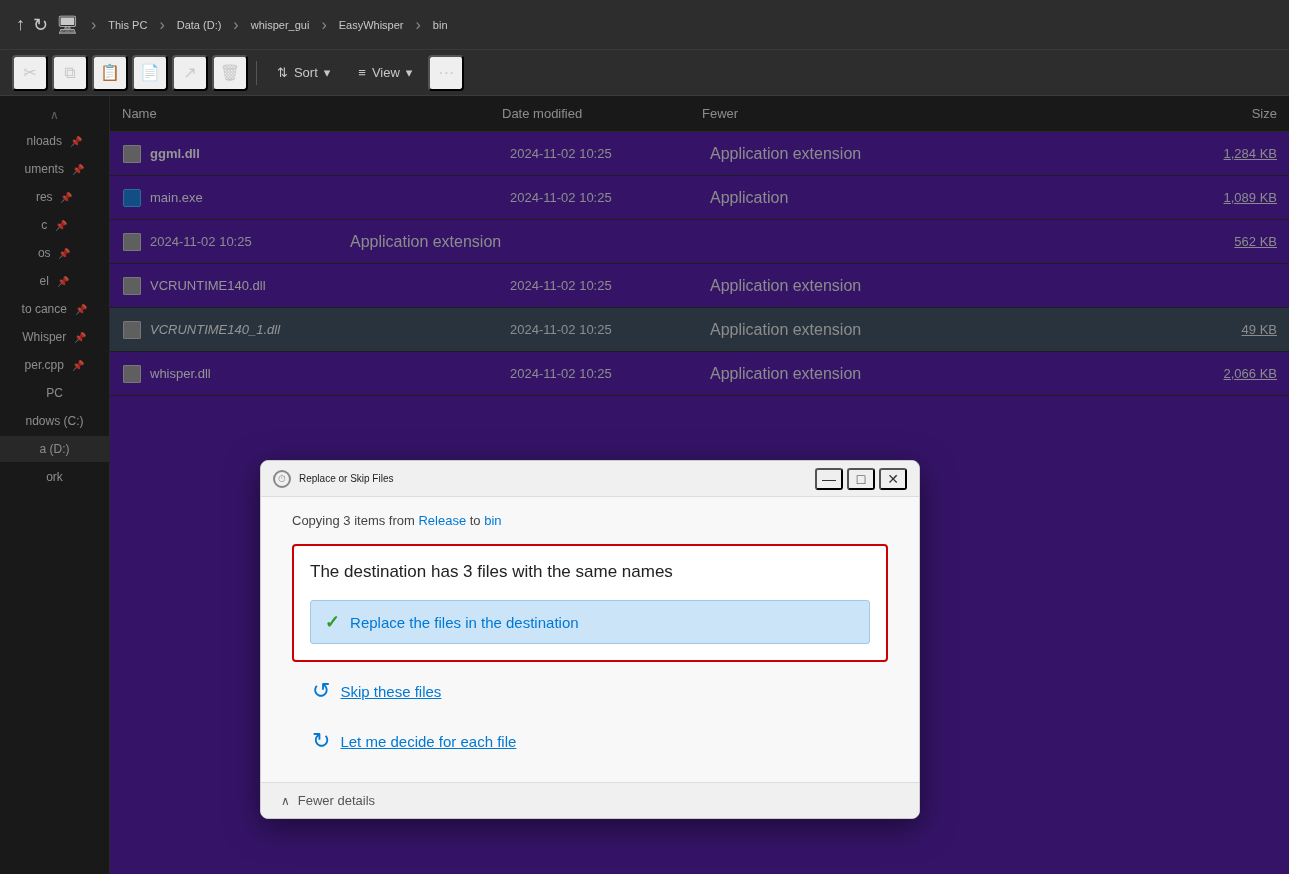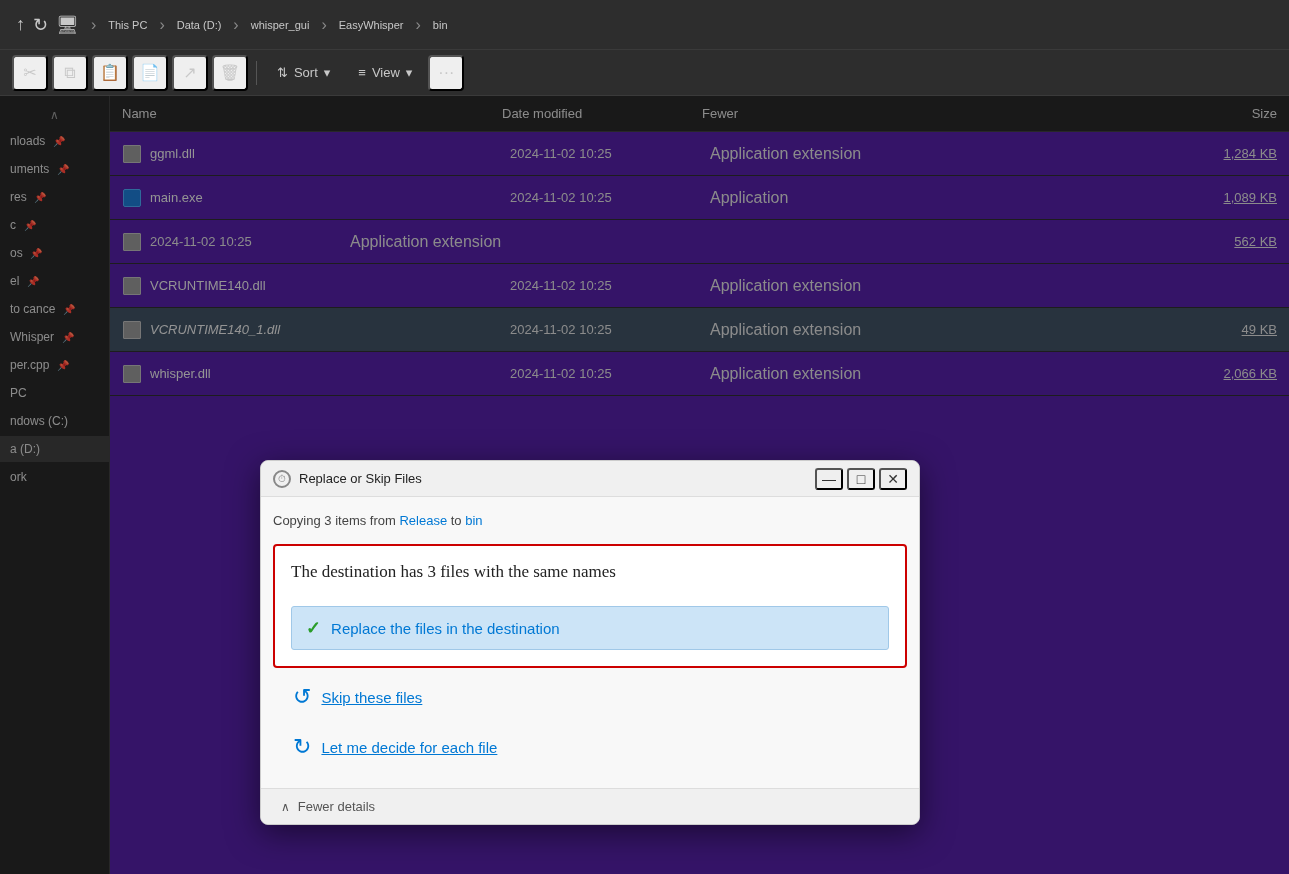--- a/index.html
+++ b/index.html
@@ -96,20 +96,21 @@
     }
     .sidebar-item {
       display: flex;
       align-items: center;
       gap: 8px;
       padding: 6px 10px;
       color: #c8c8c8;
       font-size: 12px;
       cursor: pointer;
       white-space: nowrap;
+      justify-content: center;
     }
     .sidebar-item.active { background: #3a3a3a; }
     .pin-icon { color: #5aa; font-size: 10px; }
 
     
     .file-list {
       flex: 1;
       background: #4c1d95;
       overflow: hidden;
     }
@@ -210,41 +211,41 @@
       width: 18px; height: 18px;
       border: 2px solid #888;
       border-radius: 50%;
       display: flex;
       align-items: center;
       justify-content: center;
       font-size: 10px;
       color: #888;
     }
     .dialog-title-text {
-      font-size: 13px;
+      font-size: 10px;
       color: #222;
       flex: 1;
     }
     .dialog-controls {
       display: flex;
       gap: 4px;
     }
     .dialog-ctrl-btn {
       width: 28px; height: 22px;
       display: flex;
       align-items: center;
       justify-content: center;
       cursor: pointer;
       border-radius: 3px;
       font-size: 14px;
       color: #333;
     }
 
     .dialog-body {
-      padding: 16px 12px;
+      padding: 16px 31px;
       background: #f8f8f8;
     }
     .dialog-subtitle {
       font-size: 13px;
       color: #444;
       margin-bottom: 16px;
     }
     .dialog-subtitle a {
       color: #0078d4;
       text-decoration: none;
@@ -254,22 +255,21 @@
     .conflict-box {
       border: 2px solid #cc0000;
       border-radius: 4px;
       padding: 16px;
       background: white;
       margin-bottom: 4px;
     }
     .conflict-title {
       font-size: 17px;
       color: #222;
-      margin-bottom: 24px;
-      font-family: Liberation Serif, serif;
+      margin-bottom: 18px;
     }
     .option-replace {
       display: flex;
       align-items: center;
       gap: 10px;
       padding: 10px 14px;
       background: #cce4f7;
       border: 1px solid #a0c8e8;
       border-radius: 3px;
       cursor: pointer;
@@ -429,21 +429,21 @@
       <div class="col-name">Name</div>
       <div class="col-date">Date modified</div>
       <div class="col-type">Fewer</div>
       <div class="col-size">Size</div>
     </div>
 
     <div class="file-row">
       <div class="file-icon">
         <div class="icon-dll"></div>
       </div>
-      <div class="col-name" style="width:360px;display:flex;align-items:center;">
+      <div class="col-name" style="width:360px;display:flex;align-items:center;font-weight:bold;">
         <span class="file-name">ggml.dll</span>
       </div>
       <div class="file-date">2024-11-02 10:25</div>
       <div class="file-type">Application extension</div>
       <div class="file-size">1,284 KB</div>
     </div>
     <div class="file-row">
       <div class="file-icon">
         <div class="icon-exe"></div>
       </div>

